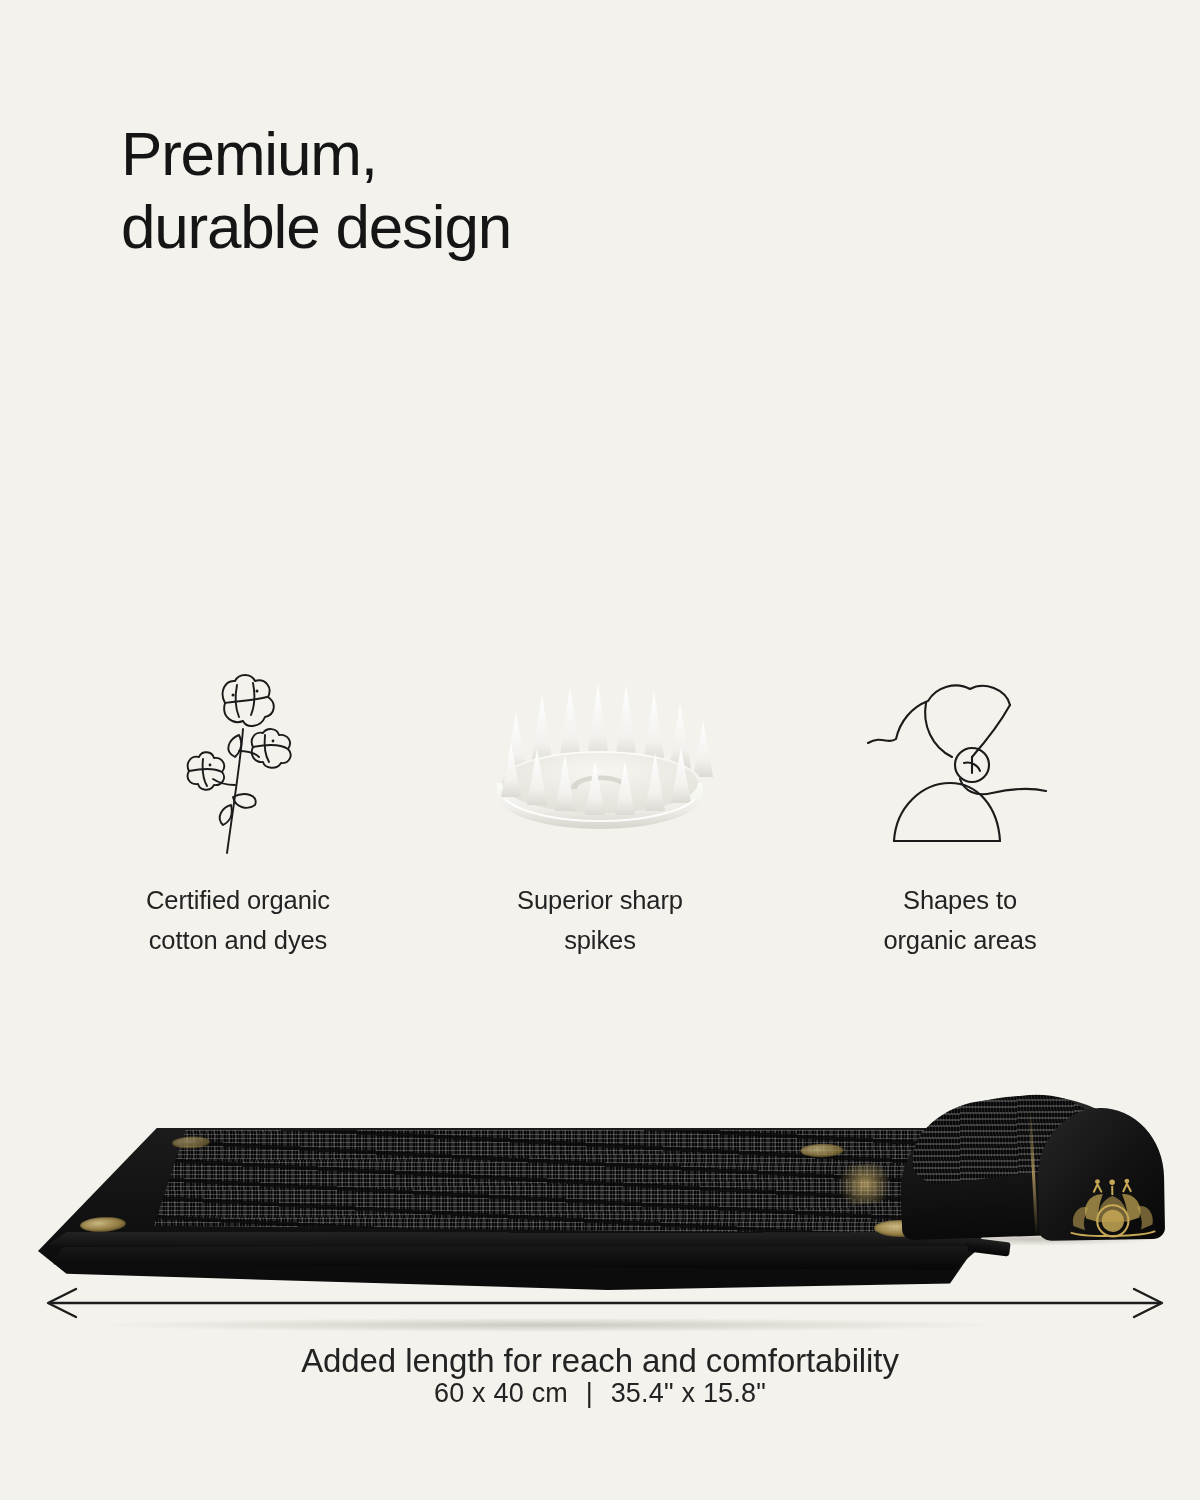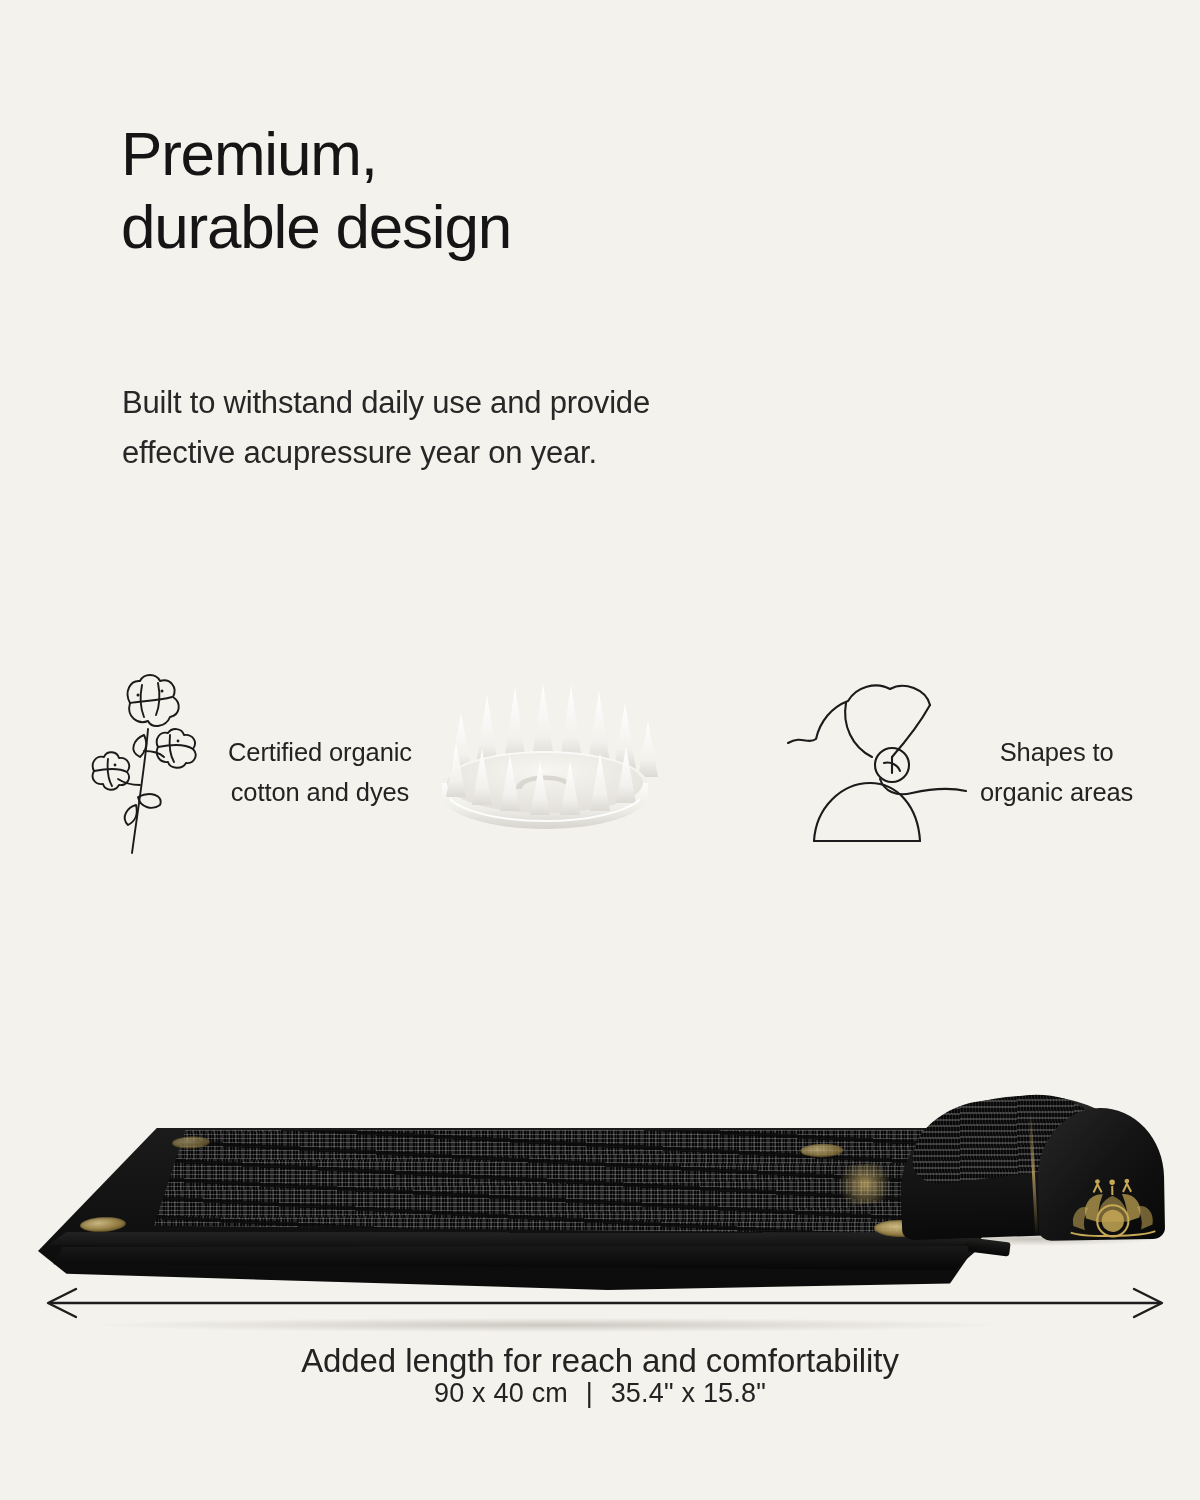--- a/index.html
+++ b/index.html
@@ -51,21 +51,21 @@
   .features {
     position: absolute;
     left: 60px;
     top: 665px;
     width: 1080px;
     display: flex;
   }
   .feature {
     flex: 1 1 0;
     display: flex;
-    flex-direction: row;
+    flex-direction: column;
     align-items: center;
   }
   .feature-art {
     height: 190px;
     display: flex;
     align-items: flex-end;
     justify-content: center;
   }
   .feature-label {
     margin-top: 26px;
@@ -313,22 +313,20 @@
   .dim-sizes .sep { padding: 0 10px; }
 </style>
 </head>
 <body>
 
 <div class="page">
 
   <div class="headline">Premium,
 durable design</div>
 
-  <div class="subhead">Built to withstand daily use and provide
-effective acupressure year on year.</div>
 
   <div class="features">
 
     <div class="feature f1">
       <div class="feature-art">
         <svg width="170" height="190" viewBox="0 0 170 190" fill="none" stroke="#1b1b1b" stroke-width="1.9" stroke-linecap="round" stroke-linejoin="round">
 
           <path d="M88 64 C86 92, 80 130, 72 188"></path>
 
           <path d="M70 38 C64 27, 70 15, 80 16 C84 8, 96 8, 100 16
@@ -410,20 +408,22 @@
             <path d="M80 146 L90 90 L100 146 Z"></path>
             <path d="M110 150 L120 96 L130 150 Z"></path>
             <path d="M140 150 L150 96 L160 150 Z"></path>
             <path d="M170 146 L180 88 L190 146 Z"></path>
             <path d="M196 138 L206 82 L216 138 Z"></path>
           </g>
 
           <path d="M30 134 A100 32 0 0 0 220 134" stroke="#ffffff" stroke-width="2" fill="none" opacity="0.9"></path>
         </svg>
       </div>
+      <div class="feature-label">Superior sharp
+spikes</div>
     </div>
 
     <div class="feature f3">
       <div class="feature-art">
         <svg width="200" height="190" viewBox="0 0 200 190" fill="none" stroke="#1b1b1b" stroke-width="2.1" stroke-linecap="round" stroke-linejoin="round">
 
           <path d="M8 78 C22 70, 28 80, 36 74 C40 56, 52 42, 68 36
                    C76 22, 96 16, 110 24 C124 16, 146 24, 150 40"></path>
           <path d="M150 40 C140 58, 126 76, 112 92"></path>
 
@@ -492,18 +492,18 @@
     <svg width="1130" height="40" viewBox="0 0 1130 40" fill="none" stroke="#1d1d1d" stroke-width="2.4" stroke-linecap="round" stroke-linejoin="round">
       <line x1="10" y1="20" x2="1120" y2="20"></line>
       <polyline points="36,6 8,20 36,34"></polyline>
       <polyline points="1094,6 1122,20 1094,34"></polyline>
     </svg>
   </div>
 
   <div class="dim-caption">Added length for reach and comfortability</div>
 
   <div class="dim-sizes">
-    <span>90 x 40 cm</span>
+    <span>60 x 40 cm</span>
     <span class="sep">|</span>
     <span>35.4" x 15.8"</span>
   </div>
 
 </div>
 
 </body></html>

